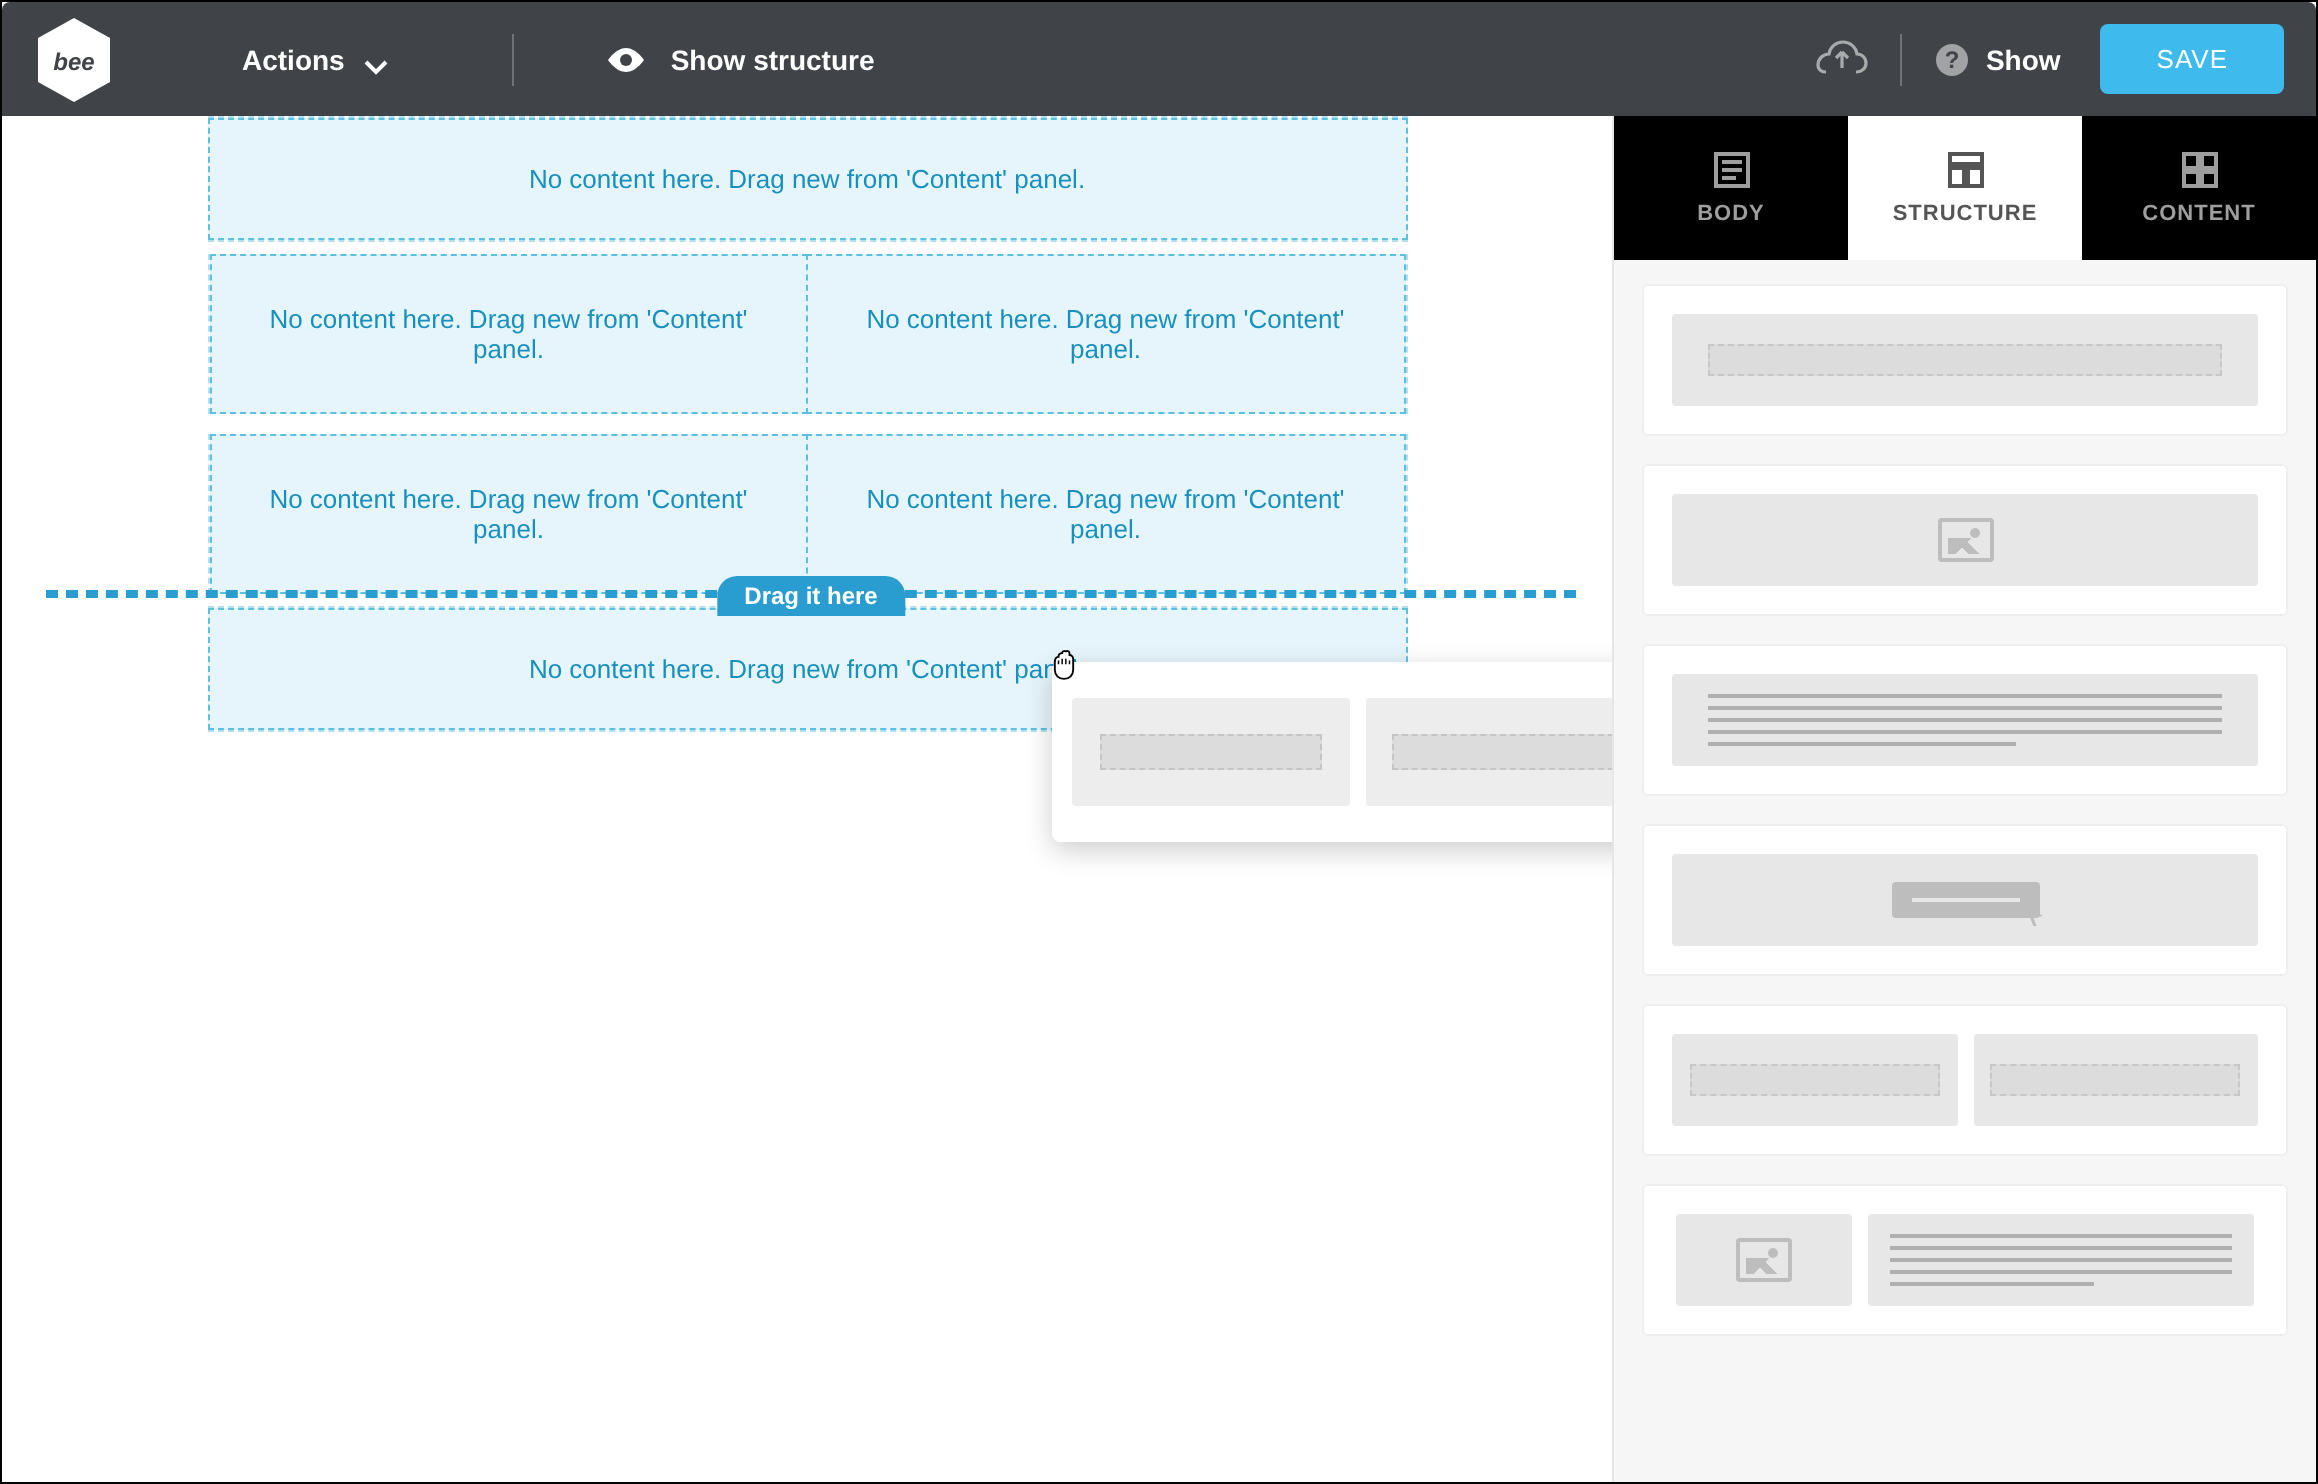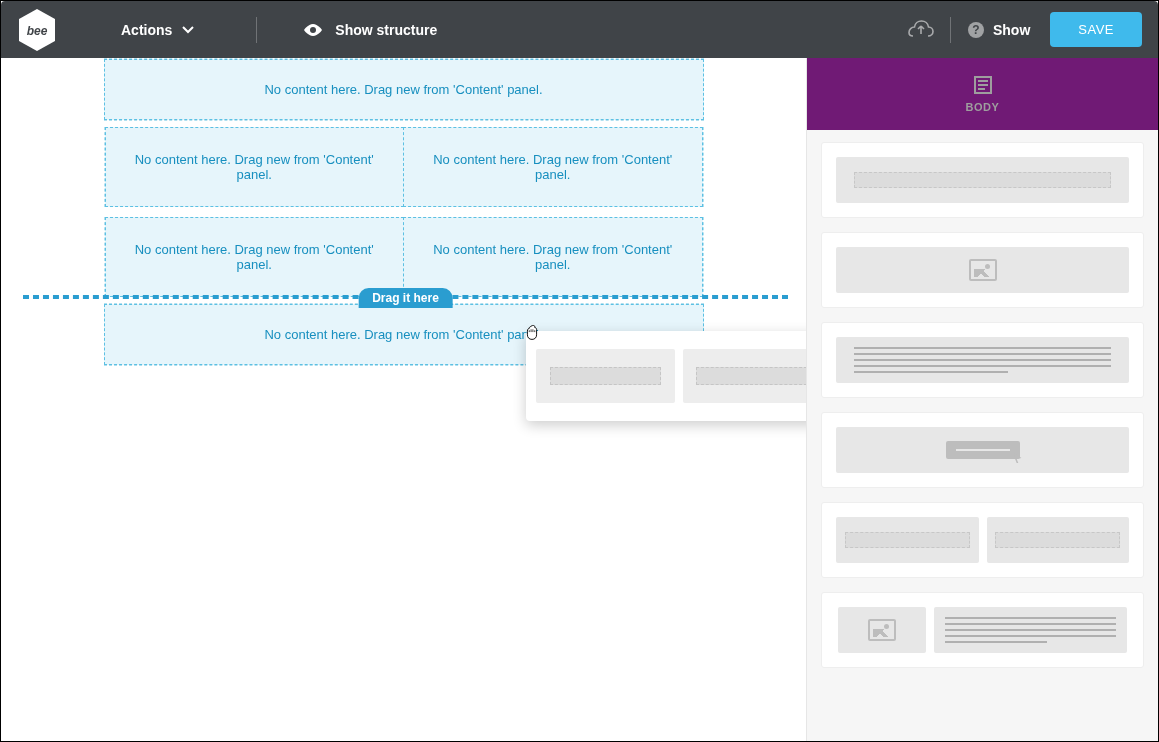--- a/index.html
+++ b/index.html
@@ -28,21 +28,21 @@
       align-items: center;
       margin-right: 10px;
     }
     .logo-hex {
       width: 40px;
       height: 44px;
       position: relative;
     }
     .actions-menu {
       display: flex;
-      align-items: center;
+      align-items: flex-end;
       padding: 0 16px 0 24px;
       cursor: pointer;
       font-size: 14px;
       font-weight: 600;
     }
     .actions-menu .chev {
       margin-left: 10px;
       width: 12px;
       height: 8px;
     }
@@ -206,21 +206,21 @@
     .sidepanel {
       width: 352px;
       background: #f6f6f6;
       border-left: 1px solid #e6e6e6;
       display: flex;
       flex-direction: column;
     }
     .tabs {
       display: flex;
       height: 72px;
-      background: #701a75;
+      background: #000000;
     }
     .tab {
       flex: 1;
       display: flex;
       flex-direction: column;
       align-items: center;
       justify-content: center;
       cursor: pointer;
       font-size: 11px;
       font-weight: 700;
@@ -442,20 +442,37 @@
     <div class="tabs">
       <div class="tab">
         <svg width="20" height="20" viewBox="0 0 20 20">
           <rect x="2" y="2" width="16" height="16" fill="none" stroke="#9e9e9e" stroke-width="2"></rect>
           <rect x="5" y="5" width="10" height="2" fill="#9e9e9e"></rect>
           <rect x="5" y="9" width="10" height="2" fill="#9e9e9e"></rect>
           <rect x="5" y="13" width="7" height="2" fill="#9e9e9e"></rect>
         </svg>
         <span>BODY</span>
       </div>
+      <div class="tab active">
+        <svg width="20" height="20" viewBox="0 0 20 20">
+          <rect x="2" y="2" width="16" height="5" fill="none" stroke="#555" stroke-width="2"></rect>
+          <rect x="2" y="9" width="7" height="9" fill="none" stroke="#555" stroke-width="2"></rect>
+          <rect x="11" y="9" width="7" height="9" fill="none" stroke="#555" stroke-width="2"></rect>
+        </svg>
+        <span>STRUCTURE</span>
+      </div>
+      <div class="tab">
+        <svg width="20" height="20" viewBox="0 0 20 20">
+          <rect x="2" y="2" width="7" height="7" fill="none" stroke="#9e9e9e" stroke-width="2"></rect>
+          <rect x="11" y="2" width="7" height="7" fill="none" stroke="#9e9e9e" stroke-width="2"></rect>
+          <rect x="2" y="11" width="7" height="7" fill="none" stroke="#9e9e9e" stroke-width="2"></rect>
+          <rect x="11" y="11" width="7" height="7" fill="none" stroke="#9e9e9e" stroke-width="2"></rect>
+        </svg>
+        <span>CONTENT</span>
+      </div>
     </div>
 
     <div class="structure-list">
 
       <div class="structure-item">
         <div class="block-gray block-full">
             <div class="dashed-inner"></div>
           </div>
       </div>
 

